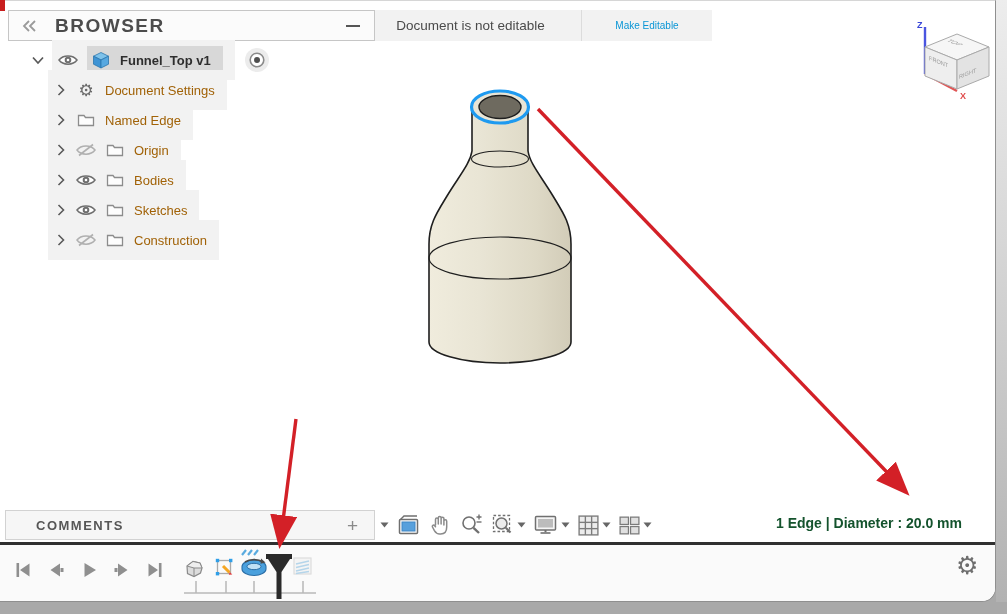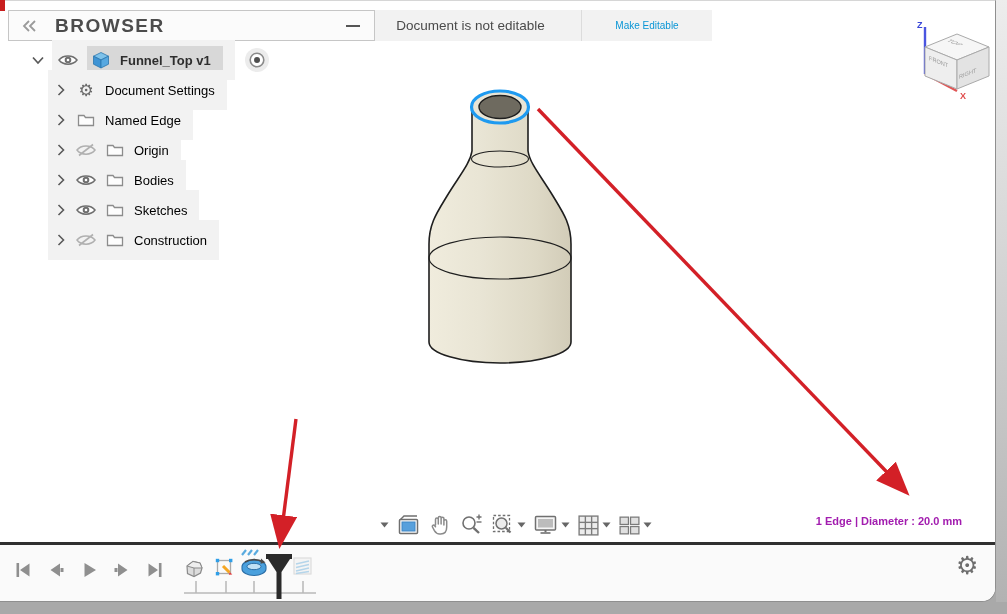--- a/index.html
+++ b/index.html
@@ -35,21 +35,21 @@
   .browser-header .collapse { margin-left:13px; display:flex; cursor:pointer; }
   .browser-title { margin-left:18px; font-size:19px; font-weight:bold; letter-spacing:1.5px; color:#4c4c4c; }
   .minimize-btn { margin-left:auto; margin-right:14px; width:14px; height:14px; display:flex; align-items:center; cursor:pointer; }
   .minimize-btn i { display:block; width:14px; height:2px; background:#555; }
 
   .tree { margin-top:5px; }
   .tree-row { display:flex; align-items:center; height:28px; margin-bottom:2px; position:relative; }
   .row-body { display:flex; align-items:center; height:40px; background:#f2f2f2; padding:0 12px 0 6px; }
   .slot { width:20px; display:flex; justify-content:center; align-items:center; margin-right:9px; flex:none; }
   .slot-chev { width:14px; margin-right:8px; }
-  .tree-label { font-size:13px; color:#000000; white-space:nowrap; }
+  .tree-label { font-size:13px; color:#a16207; white-space:nowrap; }
   .root-row { padding-left:24px; }
   .root-row > .chev-out { margin-right:8px; display:flex; }
   .sel-label { display:flex; align-items:center; background:#d8d8d8; height:28px; padding:0 12px 0 4px; }
   .sel-label .tree-label { font-weight:bold; color:#2e2e2e; }
   .radio-wrap { margin-left:10px; width:24px; height:24px; border-radius:50%; background:#ececec;
     display:flex; align-items:center; justify-content:center; cursor:pointer; }
   .child-indent { padding-left:40px; }
   .blue-dashes { position:absolute; left:92px; bottom:-2px; width:96px; height:4px;
     background:repeating-linear-gradient(115deg, #2ea3f2 0 3px, transparent 3px 7px); }
   .gear-glyph { font-size:17px; color:#6a6a6a; line-height:1; }
@@ -69,21 +69,21 @@
   .comments-bar { position:absolute; left:5px; top:509px; width:370px; height:30px;
     background:#f6f6f6; border:1px solid #d2d2d2; display:flex; align-items:center; z-index:5; }
   .comments-title { margin-left:30px; font-size:13px; font-weight:bold; letter-spacing:1.5px; color:#565656; }
   .comments-add { margin-left:auto; margin-right:16px; font-size:19px; color:#8a8a8a; cursor:pointer; line-height:1; }
 
   
   .nav-toolbar { position:absolute; left:380px; top:508px; height:32px; display:flex; align-items:center; gap:7px; z-index:5; }
   .nav-item { display:flex; align-items:center; gap:2px; cursor:pointer; }
 
   
-  .selection-status { position:absolute; right:33px; top:514px; font-size:11px; font-weight:bold; color:#a21caf; z-index:5; }
+  .selection-status { position:absolute; right:33px; top:514px; font-size:14px; font-weight:bold; color:#14532d; z-index:5; }
 
   
   .separator { position:absolute; left:0; top:541px; width:996px; height:3px; background:#2f2f2f; z-index:6; }
   .timeline-bar { position:absolute; left:0; top:544px; width:996px; height:58px; background:#fafafa; z-index:6; }
   .playback { position:absolute; left:12px; top:14px; display:flex; gap:11px; }
   .pb-btn { width:22px; height:22px; display:flex; align-items:center; justify-content:center; cursor:pointer; }
   .features-svg { position:absolute; left:178px; top:0; }
   .settings-gear { position:absolute; left:956px; top:6px; font-size:25px; color:#6e6e6e; cursor:pointer; }
 
   .arrows-svg { position:absolute; left:0; top:0; z-index:80; pointer-events:none; }
@@ -295,20 +295,24 @@
     </defs>
     <path d="M472,106 L472,150 C470,163 459,175 447,195 C438,210 429,222 429,243 L429,341
          A71,21 0 0 0 571,341 L571,243 C571,222 562,210 553,195 C541,175 530,163 528,150 L528,106
          A28,16 0 0 1 472,106 Z" fill="url(#bottleGrad)" stroke="#1f1f1f" stroke-width="1.6" stroke-linejoin="round"></path>
     <ellipse cx="500" cy="158" rx="28.5" ry="8" fill="none" stroke="#1f1f1f" stroke-width="1.1"></ellipse>
     <ellipse cx="500" cy="257" rx="71" ry="21" fill="none" stroke="#1f1f1f" stroke-width="1.2"></ellipse>
     <ellipse cx="500" cy="106" rx="28.5" ry="16" fill="#e9e5d6" stroke="#1e9af0" stroke-width="3.2"></ellipse>
     <ellipse cx="500" cy="106" rx="21" ry="11.5" fill="#6e6a5f" stroke="#1f1f1f" stroke-width="1.4"></ellipse>
   </svg>
 
+  <div class="comments-bar">
+    <span class="comments-title">COMMENTS</span>
+    <span class="comments-add">+</span>
+  </div>
 
   <div class="nav-toolbar">
     <span class="nav-item">
       <svg width="9" height="6" viewBox="0 0 9 6">
           <polygon points="0.5,0.5 8.5,0.5 4.5,5.5" fill="#666666"></polygon>
         </svg>
     </span>
     <span class="nav-item">
       <svg width="25" height="24" viewBox="0 0 25 24">
         <path d="M4,7 L8,3 H21" fill="none" stroke="#6f6f6f" stroke-width="1.4"></path>

